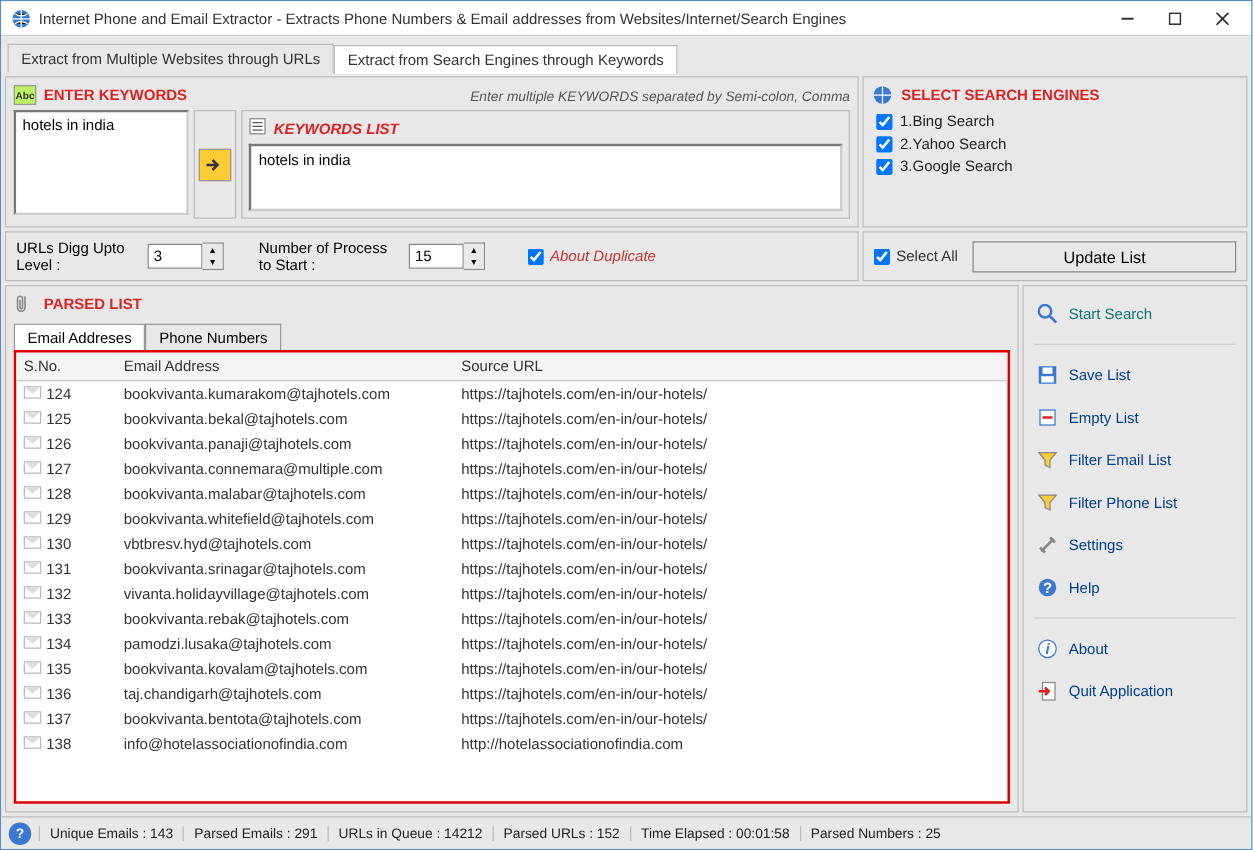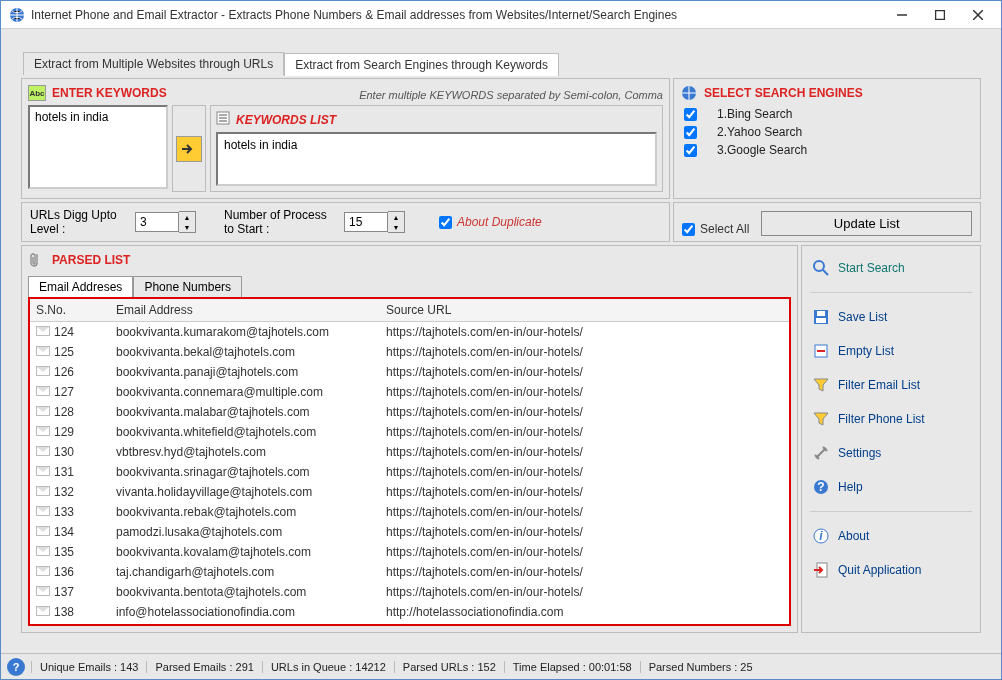--- a/index.html
+++ b/index.html
@@ -1,49 +1,49 @@
 <!DOCTYPE html>
 <html><head>
 <meta charset="utf-8">
 <style>
 * { box-sizing: border-box; margin: 0; padding: 0; font-family: Tahoma, Verdana, sans-serif; font-size: 12px; }
 body { background: #fff; width: 1002px; height: 680px; overflow: hidden; border: 1px solid #5a8cc4; display: flex; flex-direction: column; }
 .titlebar { height: 28px; background: #fff; display: flex; align-items: center; padding: 0 4px 0 8px; border-bottom: 1px solid #d0d0d0; }
 .titlebar .app-icon { width: 16px; height: 16px; margin-right: 6px; }
 .titlebar .title { flex: 1; color: #333; }
 .titlebar .winbtn { width: 38px; height: 24px; display: flex; align-items: center; justify-content: center; color: #333; }
-.app-body { flex: 1; display: flex; flex-direction: column; background: #e8e8e8; padding: 20px; gap: 3px; }
+.app-body { flex: 1; display: flex; flex-direction: column; background: #e8e8e8; padding: 3px; gap: 3px; }
 .row { display: flex; gap: 3px; }
 .tab-strip { display: flex; background: #e8e8e8; height: 26px; align-items: flex-end; padding-left: 2px; }
 .tab-strip .tab { padding: 4px 10px; background: #e8e8e8; border: 1px solid #bcbcbc; border-bottom: none; color: #333; cursor: pointer; }
 .tab-strip .tab.active { background: #fff; position: relative; top: 1px; }
 .panel { background: #e8e8e8; border: 1px solid #bcbcbc; padding: 6px; }
 .group-title { display: flex; align-items: center; gap: 6px; color: #d22; font-weight: bold; margin-bottom: 4px; }
 .group-title .gicon { width: 18px; height: 16px; display: flex; align-items: center; justify-content: center; }
 .keywords-left { flex: 1; display: flex; flex-direction: column; }
 .kw-top-row { display: flex; gap: 4px; }
 .kw-textarea-wrap { flex: 0 0 140px; border: 2px inset #ccc; background: #fff; height: 84px; }
 .kw-textarea { width: 100%; height: 100%; border: none; padding: 3px 5px; resize: none; font-family: inherit; font-size: 12px; }
 .add-btn-wrap { width: 34px; display: flex; align-items: center; justify-content: center; border: 1px solid #bcbcbc; background: #e8e8e8; }
 .add-btn { width: 26px; height: 26px; background: #ffcc33; border: 1px solid #999; display: flex; align-items: center; justify-content: center; cursor: pointer; }
 .kw-list-wrap { flex: 1; border: 1px solid #bcbcbc; background: #e8e8e8; padding: 5px; }
 .kw-list-header { display: flex; align-items: center; gap: 6px; color: #d22; font-weight: bold; font-style: italic; margin-bottom: 4px; }
 .kw-list { background: #fff; border: 2px inset #ccc; height: 54px; padding: 4px 6px; }
 .kw-hint { color: #555; font-style: italic; font-size: 11px; text-align: right; }
 .engines { width: 308px; }
-.engine-item { display: flex; align-items: flex-end; gap: 20px; padding: 2px 4px; color: #222; }
+.engine-item { display: flex; align-items: flex-end; gap: 6px; padding: 2px 4px; color: #222; }
 .engine-item input { margin: 0; }
 .opts-panel { display: flex; align-items: center; gap: 10px; padding: 5px 8px; }
 .num-spin { display: flex; align-items: center; }
 .num-spin input { width: 44px; text-align: left; padding: 2px 4px; border: 1px solid #888; }
 .num-spin .spins { display: flex; flex-direction: column; border: 1px solid #888; border-left: none; }
 .num-spin .spins button { width: 16px; height: 10px; background: #e8e8e8; border: none; font-size: 7px; line-height: 7px; cursor: pointer; padding:0; }
 .chk { display: flex; align-items: center; gap: 5px; }
 .chk .lbl { color: #c33; font-style: italic; }
-.upd-panel { width: 308px; display: flex; align-items: flex-end; gap: 12px; padding: 5px 8px; }
+.upd-panel { width: 308px; display: flex; align-items: center; gap: 12px; padding: 5px 8px; }
 .upd-panel .chk .lbl2 { color: #333; }
 .btn-update { flex: 1; padding: 4px 0; background: #e8e8e8; border: 1px solid #888; cursor: pointer; font-size: 13px; }
 .main-row { flex: 1; display: flex; gap: 3px; min-height: 0; }
 .parsed { flex: 1; display: flex; flex-direction: column; background: #e8e8e8; border: 1px solid #bcbcbc; padding: 6px; min-height: 0; }
 .parsed-tabs { display: flex; margin-top: 4px; }
 .parsed-tabs .ptab { padding: 3px 10px; background: #e8e8e8; border: 1px solid #999; border-bottom: none; cursor: pointer; }
 .parsed-tabs .ptab.active { background: #fff; }
 .grid-wrap { flex: 1; background: #fff; border: 2px solid #d00; min-height: 0; display: flex; }
 .grid { flex: 1; overflow-y: scroll; overflow-x: hidden; }
 table { width: 100%; border-collapse: collapse; }

